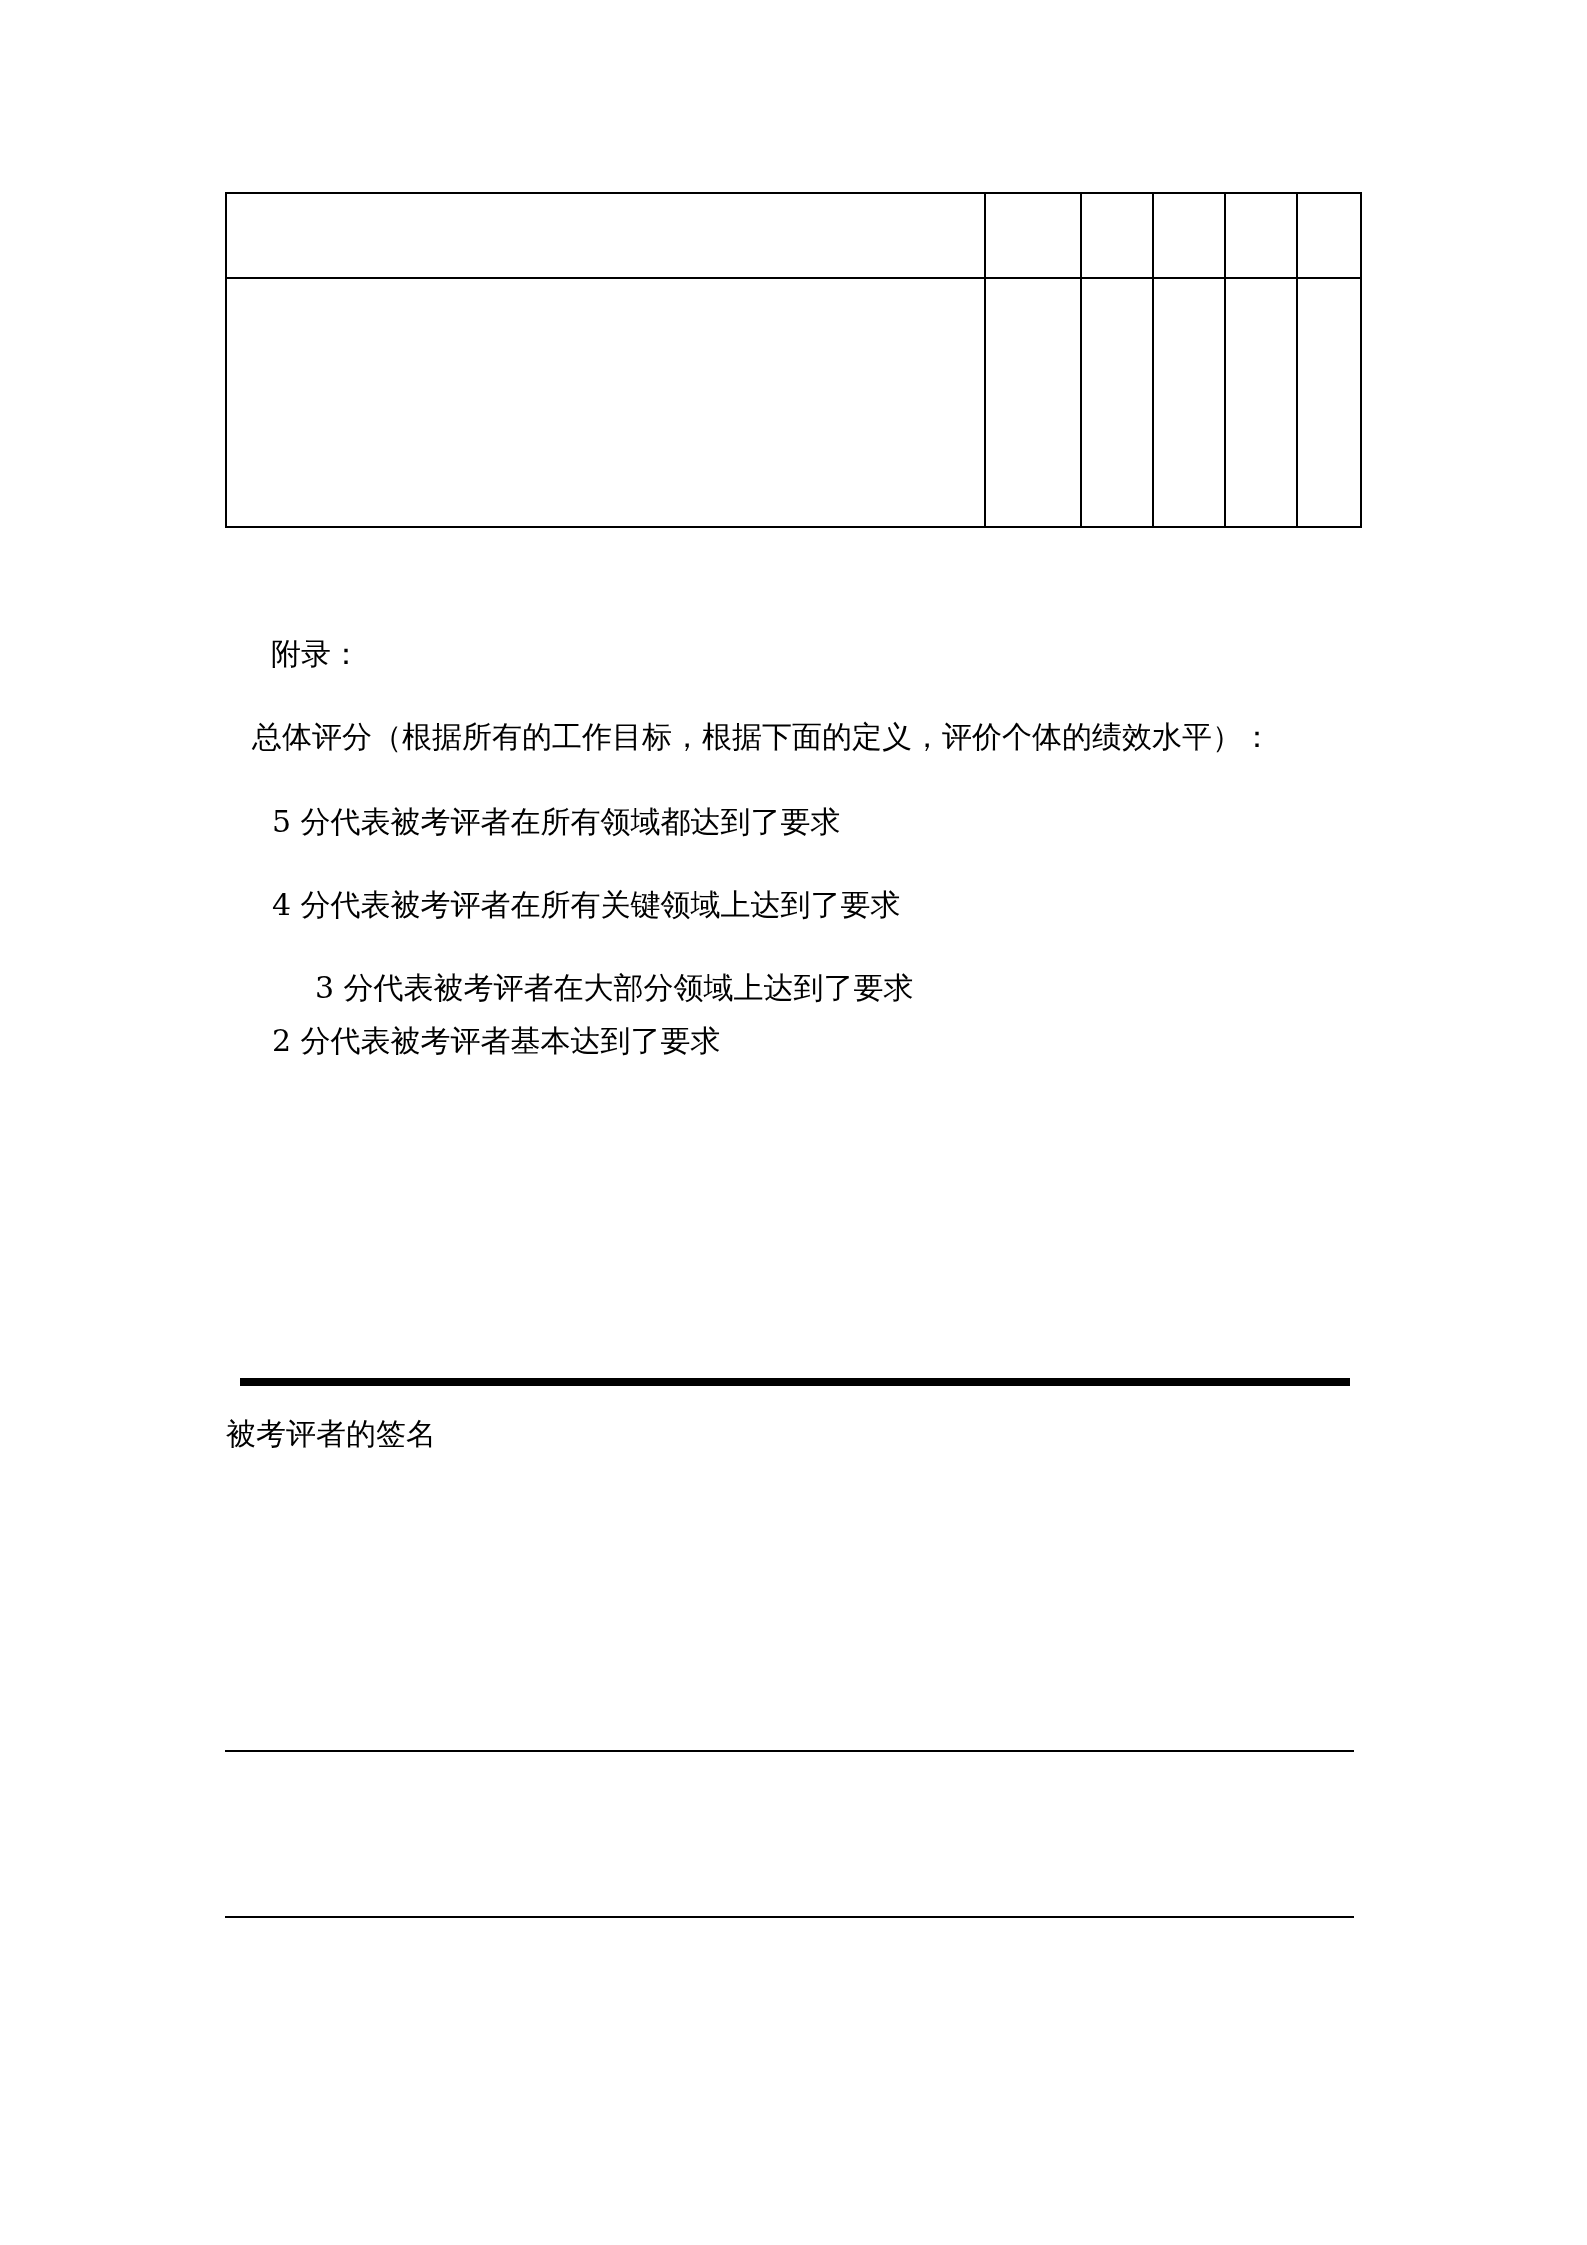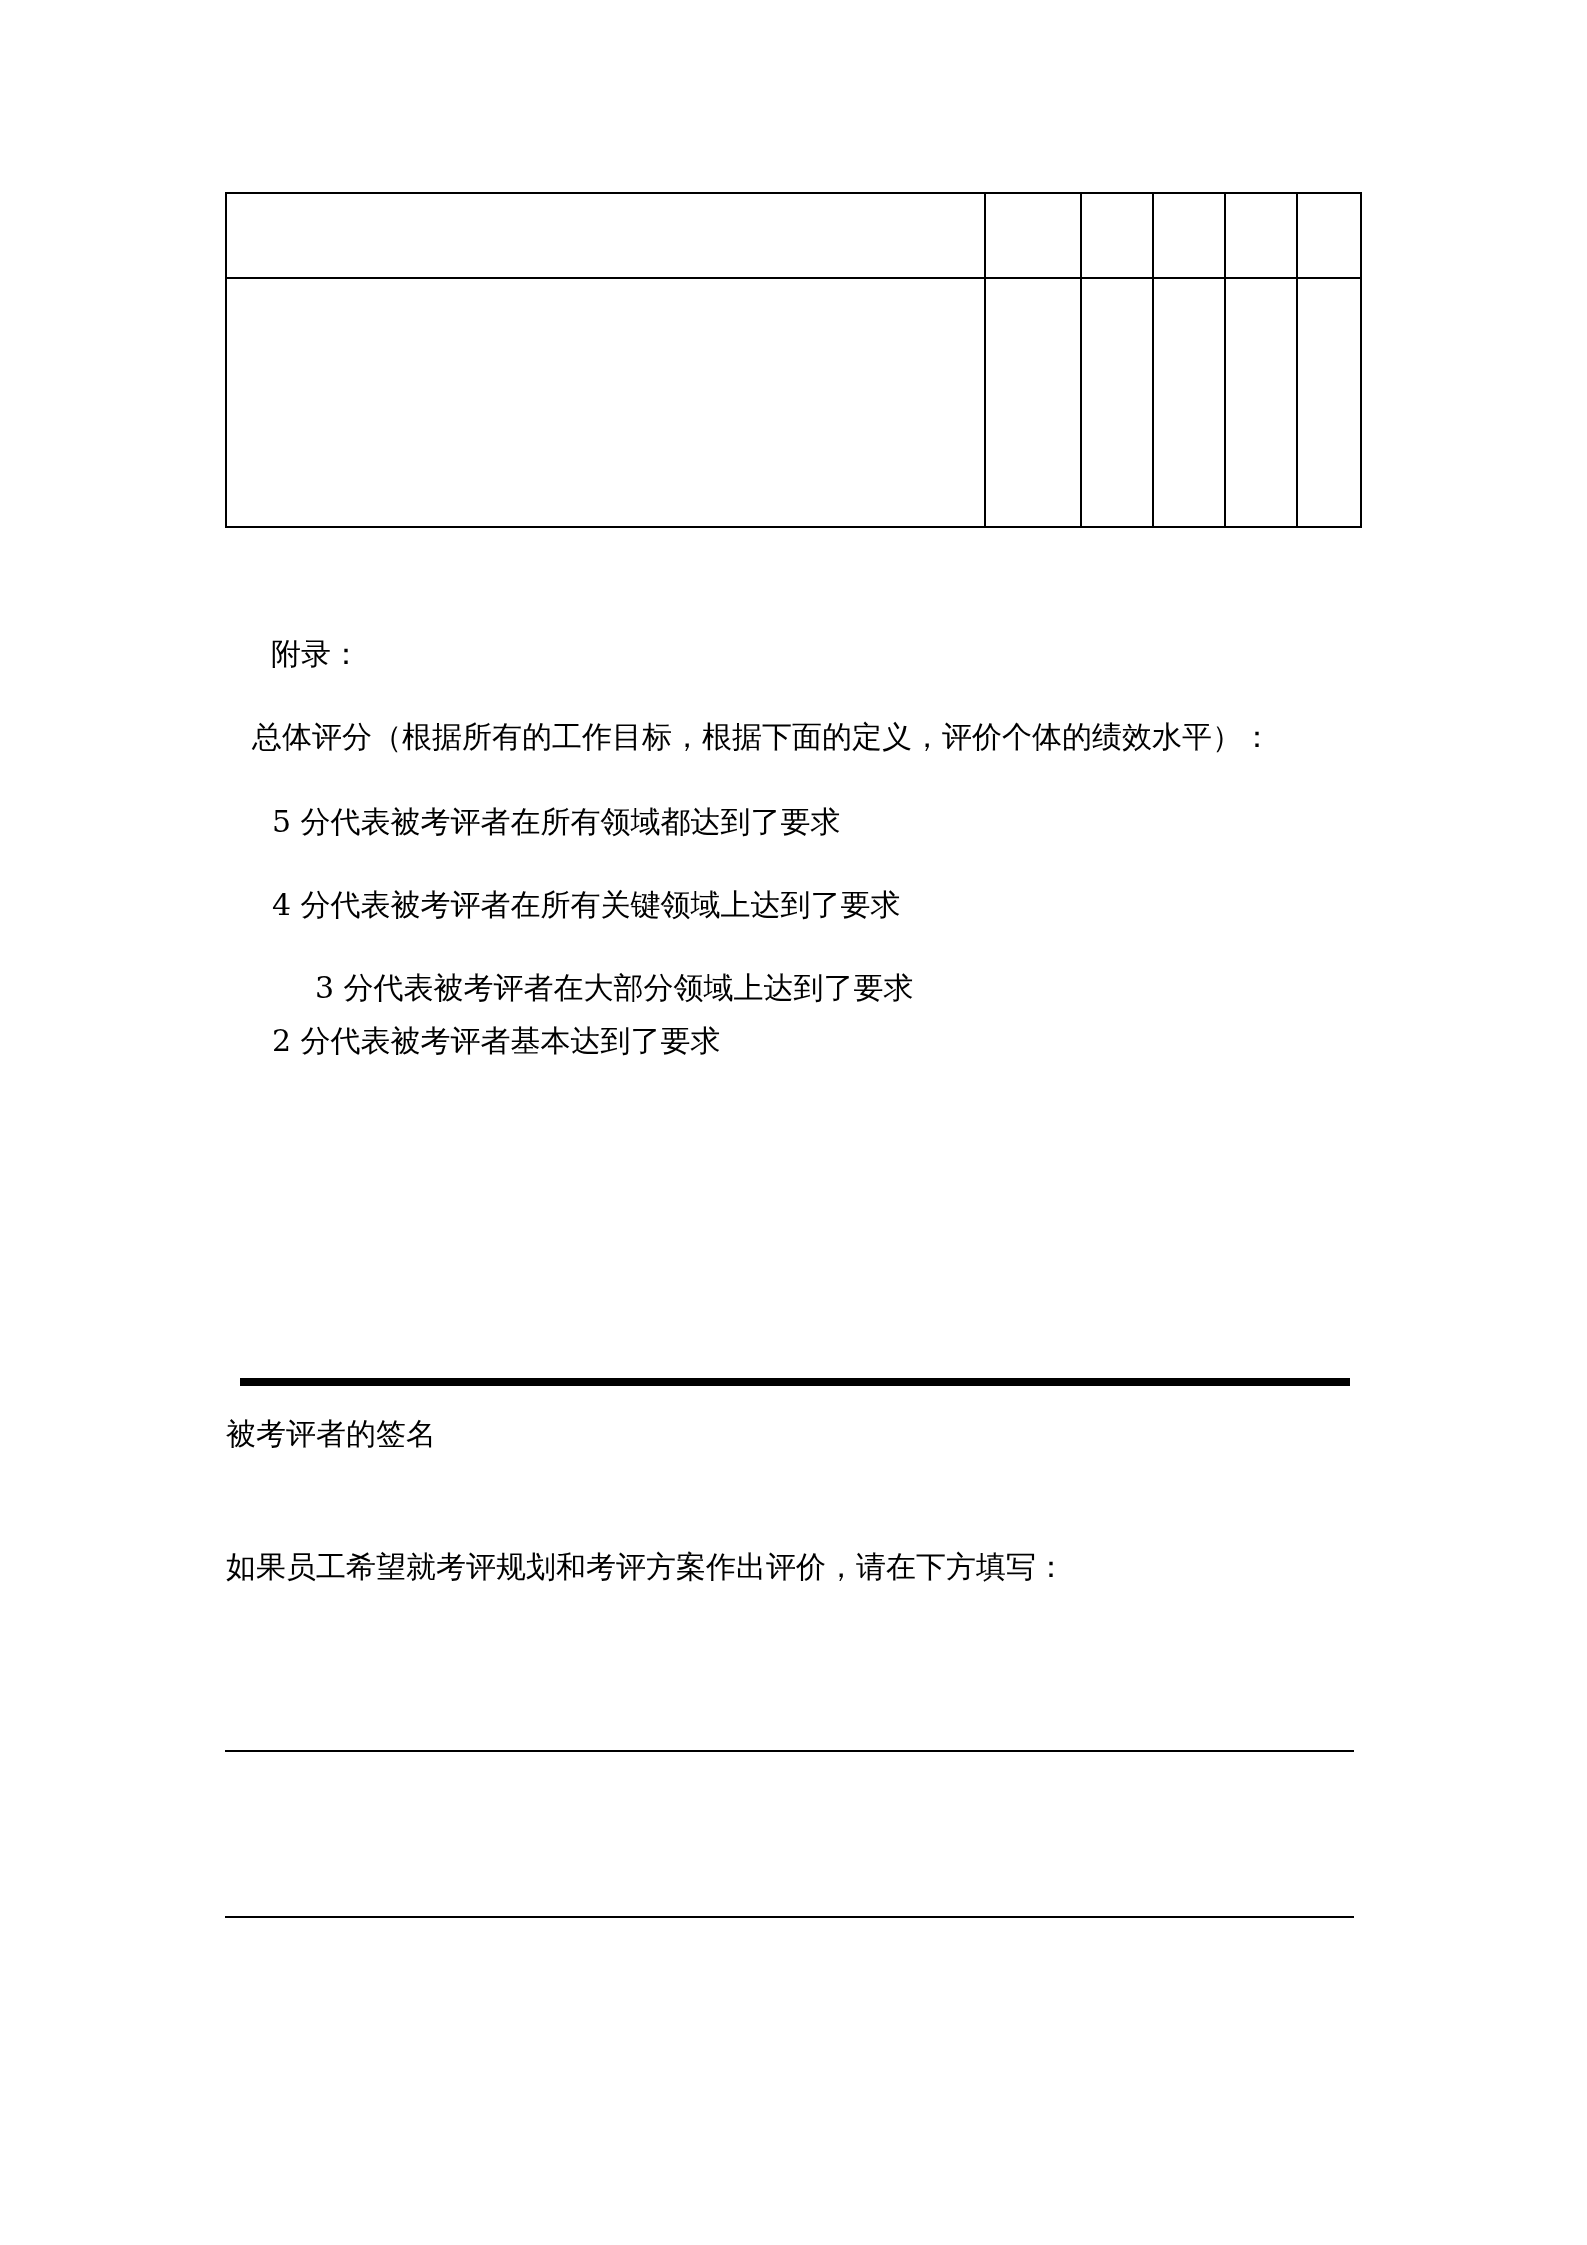--- a/index.html
+++ b/index.html
@@ -107,18 +107,17 @@
   <div class="text-line" style="left:252px;top:719px;">总体评分（根据所有的工作目标，根据下面的定义，评价个体的绩效水平）：</div>
 
   <div class="text-line" style="left:272px;top:804px;">5 分代表被考评者在所有领域都达到了要求</div>
   <div class="text-line" style="left:272px;top:887px;">4 分代表被考评者在所有关键领域上达到了要求</div>
   <div class="text-line" style="left:272px;top:970px;margin-left:43px;">3 分代表被考评者在大部分领域上达到了要求</div>
   <div class="text-line" style="left:272px;top:995px;margin-top:28px;">2 分代表被考评者基本达到了要求</div>
 
   <div class="thick-rule"></div>
 
   <div class="text-line" style="left:226px;top:1416px;">被考评者的签名</div>
-  <div class="text-line" style="left:226px;top:1549px;">如果员工希望就考评规划和考评方案作出评价，请在下方填写：</div>
 
   <div class="fill-line" style="top:1750px;"></div>
   <div class="fill-line" style="top:1916px;"></div>
 
 </div>
 
 </body></html>

